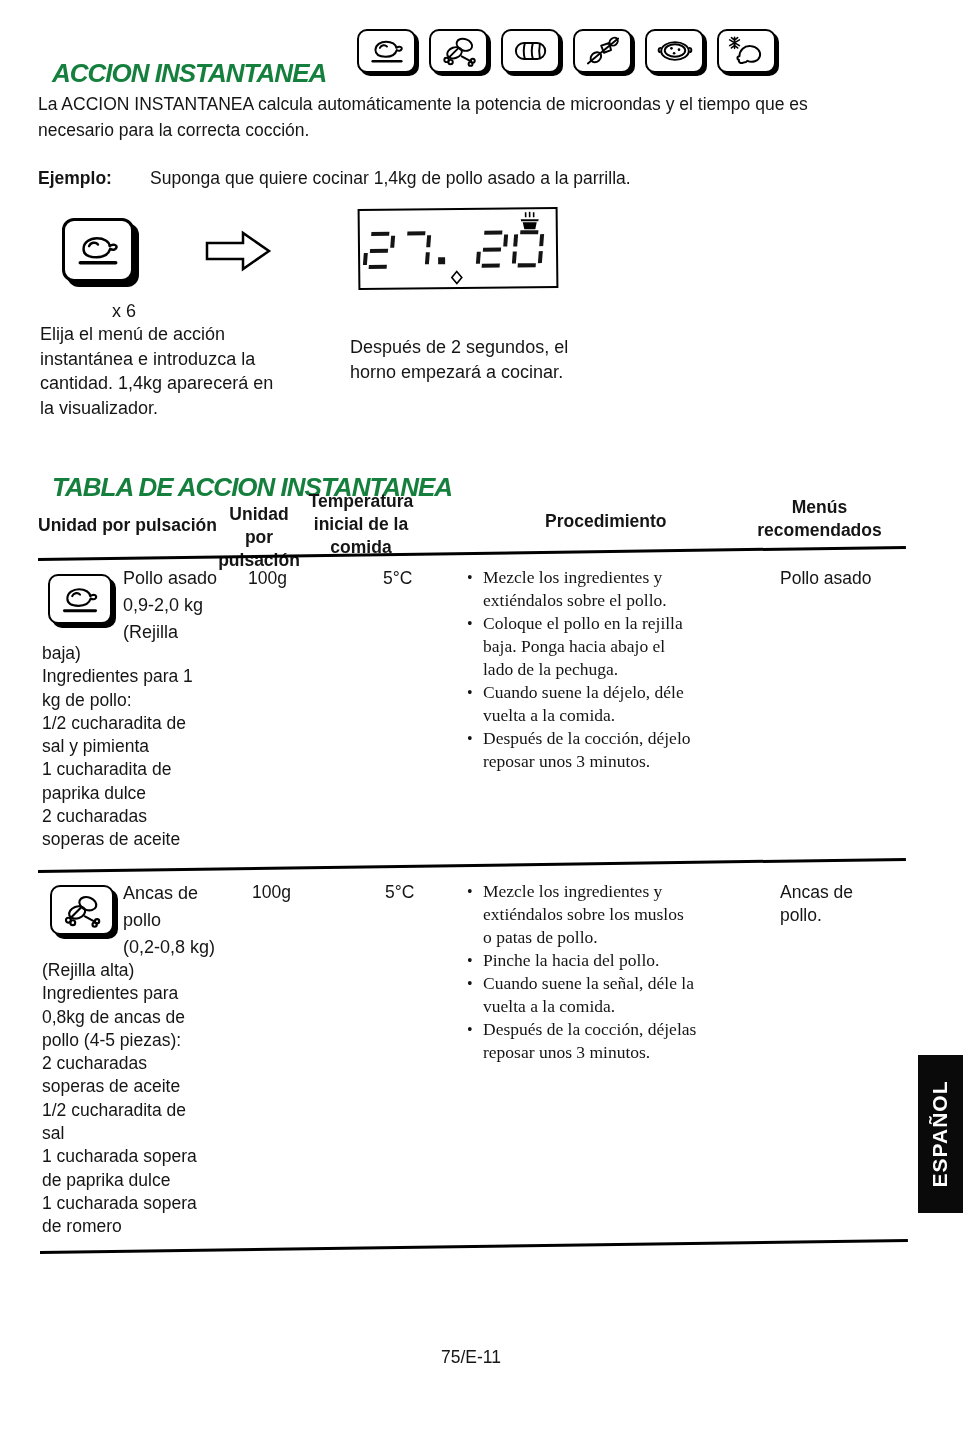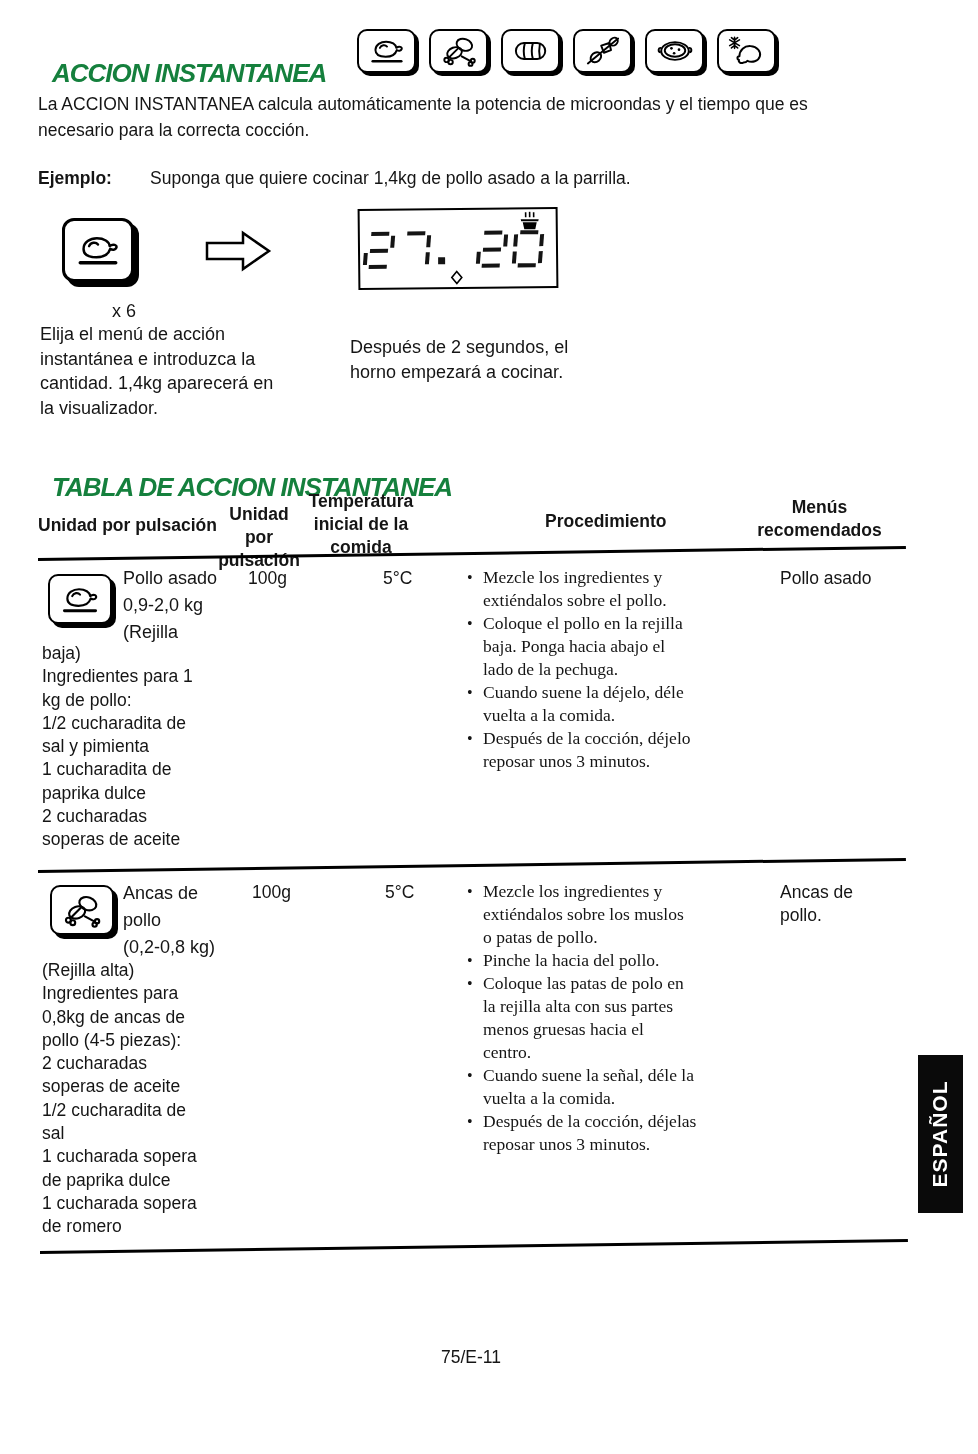--- a/index.html
+++ b/index.html
@@ -276,24 +276,20 @@
 de paprika dulce
 1 cucharada sopera
 de romero</div>
   <div class="abs celltxt" style="left:252px;top:881px;">100g</div>
   <div class="abs celltxt" style="left:385px;top:881px;">5°C</div>
   <ul class="abs steps" style="left:464px;top:880px;">
     <li>Mezcle los ingredientes y
 extiéndalos sobre los muslos
 o patas de pollo.</li>
     <li>Pinche la hacia del pollo.</li>
-    <li>Coloque las patas de polo en
-la rejilla alta con sus partes
-menos gruesas hacia el
-centro.</li>
     <li>Cuando suene la señal, déle la
 vuelta a la comida.</li>
     <li>Después de la cocción, déjelas
 reposar unos 3 minutos.</li>
   </ul>
   <div class="abs celltxt pre" style="left:780px;top:881px;">Ancas de
 pollo.</div>
 
   <div class="abs rule" style="left:40px;top:1251px;"></div>
 

